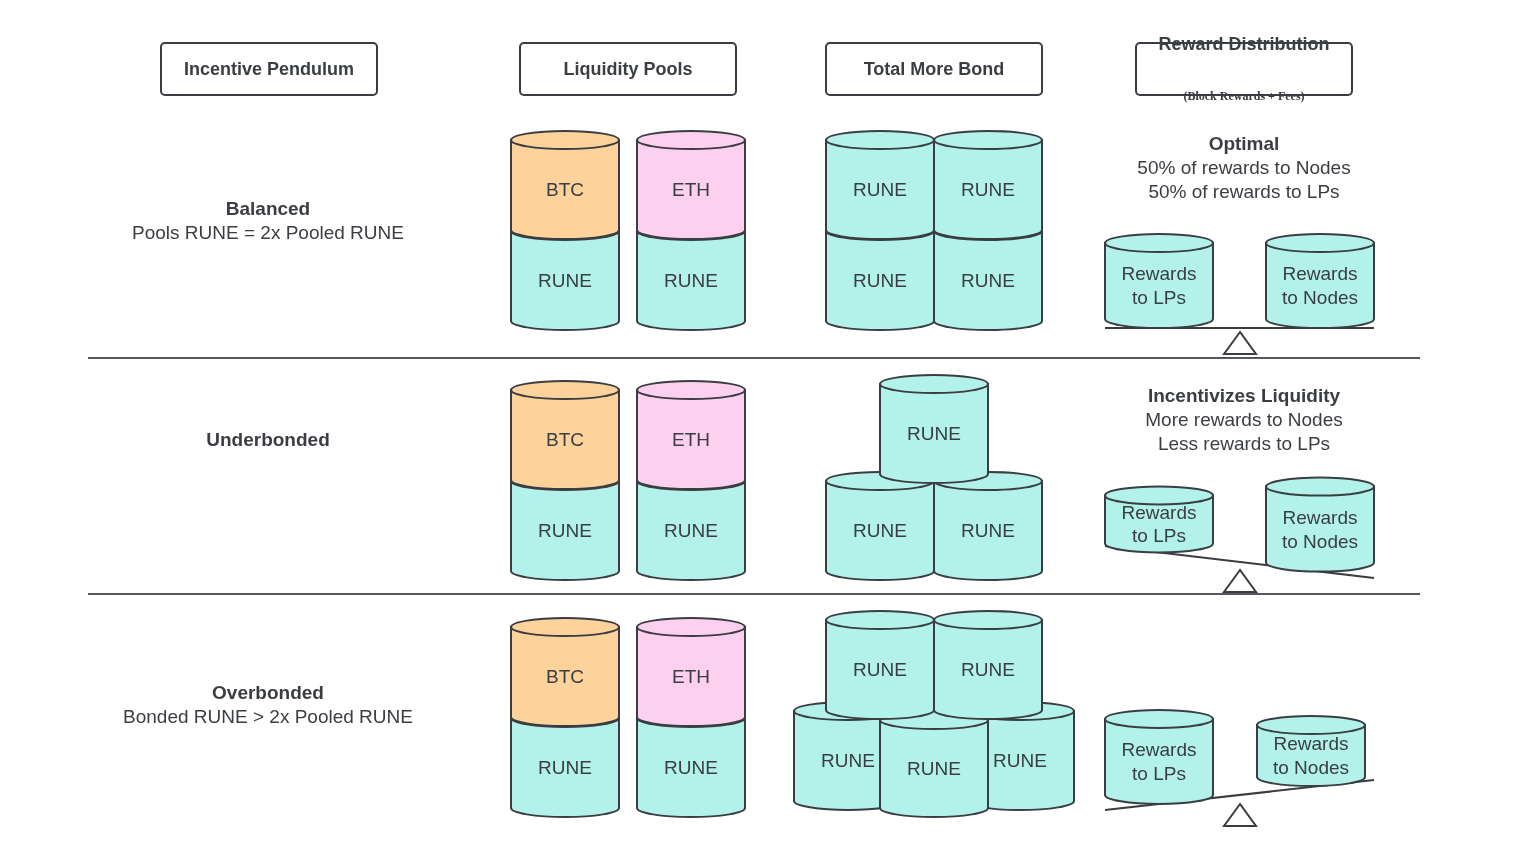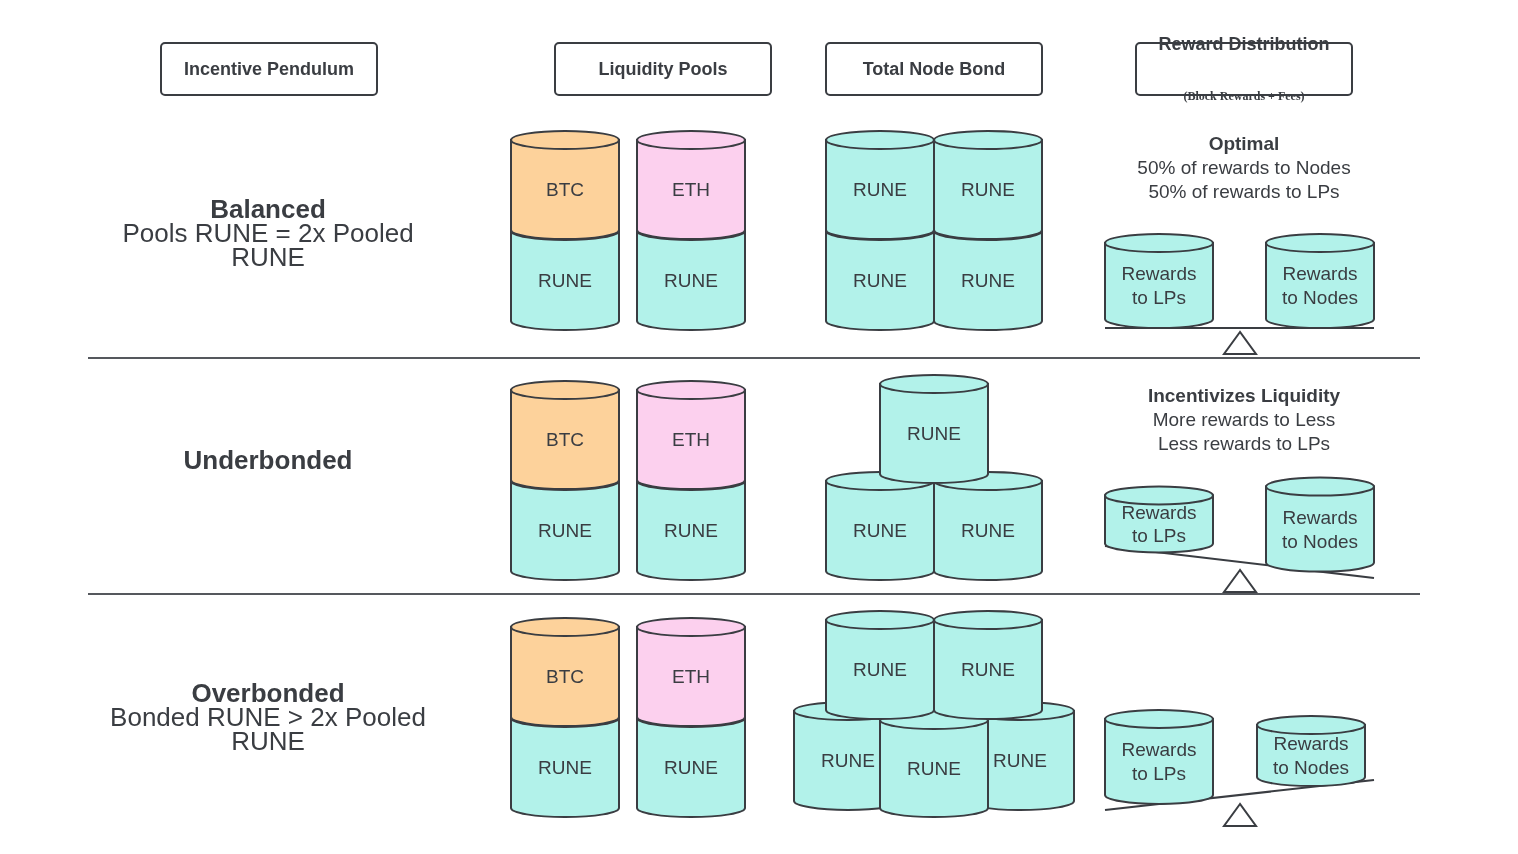--- a/index.html
+++ b/index.html
@@ -2,65 +2,65 @@
 <html><head>
 <meta charset="utf-8">
 <style>
   html, body { margin: 0; padding: 0; background: #ffffff; }
   body { width: 1518px; height: 854px; position: relative; overflow: hidden;
          font-family: "Liberation Sans", sans-serif; color: #3a3d42; }
   .hdr { position: absolute; top: 42px; height: 54px; border: 2px solid #3a3d42; border-radius: 5px;
          box-sizing: border-box; display: flex; flex-direction: column; align-items: center; justify-content: center;
          font-weight: bold; font-size: 18px; color: #3a3d42; background: #fff; }
   .hdr .sub { font-size: 12px; margin-top: 2px; font-family: Liberation Serif, serif; }
-  .rowlabel { position: absolute; width: 360px; text-align: center; font-size: 26px; line-height: 24px; }
+  .rowlabel { position: absolute; width: 360px; text-align: center; font-size: 19px; line-height: 24px; }
   .rowlabel .t { font-weight: bold; }
   .dist { position: absolute; width: 300px; text-align: center; font-size: 19px; line-height: 24px; }
   .dist .t { font-weight: bold; }
   .divider { position: absolute; left: 88px; width: 1332px; height: 2px; background: #55585d; }
   svg#art { position: absolute; left: 0; top: 0; }
   svg text { font-family: "Liberation Sans", sans-serif; fill: #3a3d42; }
 </style>
 </head>
 <body>
 
 <div class="hdr" style="left:160px;width:218px;">
   <span>Incentive Pendulum</span>
 </div>
-<div class="hdr" style="left:519px;width:218px;margin-left:35px;">
+<div class="hdr" style="left:519px;width:218px;">
   <span>Liquidity Pools</span>
 </div>
 <div class="hdr" style="left:825px;width:218px;">
-  <span>Total Node Bond</span>
+  <span>Total More Bond</span>
 </div>
 <div class="hdr" style="left:1135px;width:218px;gap:32px;">
   <span>Reward Distribution</span>
   <span class="sub">(Block Rewards + Fees)</span>
 </div>
 
 <div class="rowlabel" style="left:88px;top:197px;">
   <div class="t">Balanced</div>
   <div>Pools RUNE = 2x Pooled RUNE</div>
 </div>
-<div class="rowlabel" style="left:88px;top:448px;">
+<div class="rowlabel" style="left:88px;top:428px;">
   <div class="t">Underbonded</div>
 </div>
 <div class="rowlabel" style="left:88px;top:681px;">
   <div class="t">Overbonded</div>
   <div>Bonded RUNE &gt; 2x Pooled RUNE</div>
 </div>
 
 <div class="dist" style="left:1094px;top:132px;">
   <div class="t">Optimal</div>
   <div>50% of rewards to Nodes</div>
   <div>50% of rewards to LPs</div>
 </div>
 <div class="dist" style="left:1094px;top:384px;">
   <div class="t">Incentivizes Liquidity</div>
-  <div>More rewards to Less</div>
+  <div>More rewards to Nodes</div>
   <div>Less rewards to LPs</div>
 </div>
 <div class="dist" style="left:1094px;top:613px;">
 </div>
 
 <div class="divider" style="top:357px;"></div>
 <div class="divider" style="top:593px;"></div>
 
 <svg id="art" width="1518" height="854" viewBox="0 0 1518 854">
     <g>

